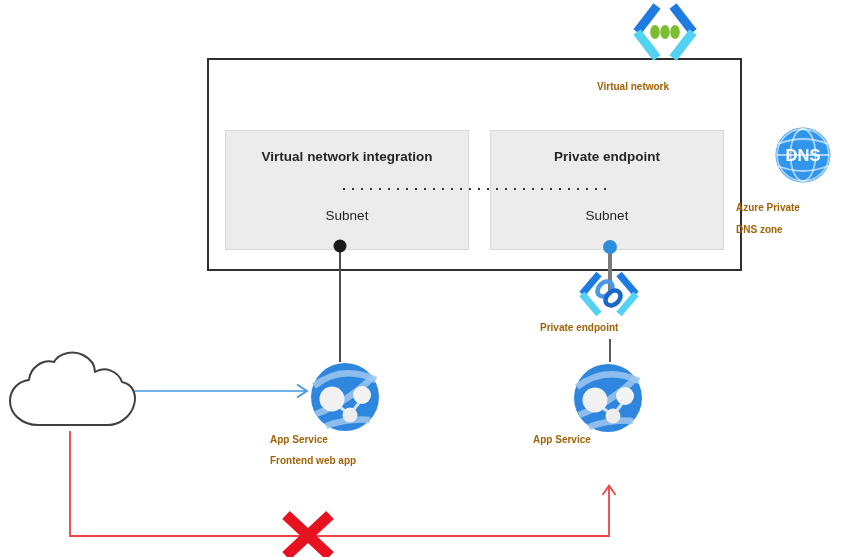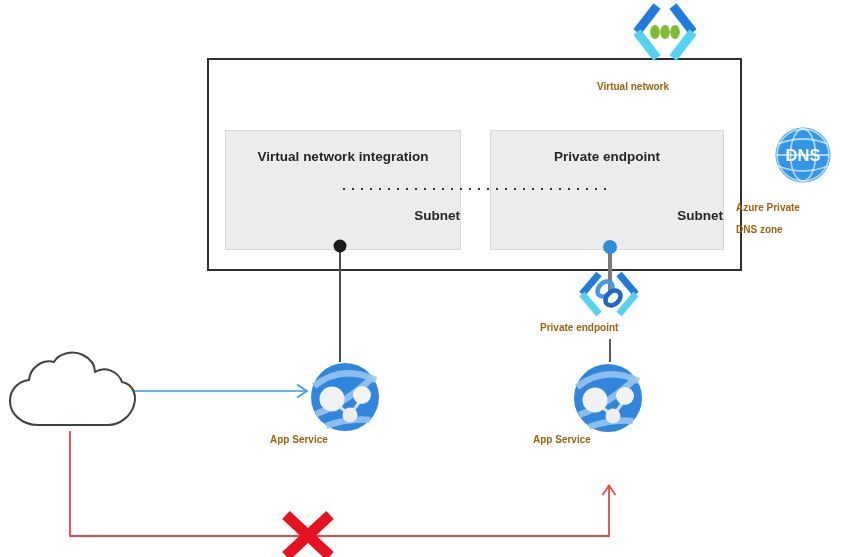--- a/index.html
+++ b/index.html
@@ -13,24 +13,24 @@
     color:#a16207;line-height:21px;white-space:nowrap;
   }
   #vnet-box{
     left:207px;top:58px;width:531px;height:209px;
     border:2px solid #2f2f2f;background:#ffffff;
   }
   .subnet-box{
     position:absolute;background:#ececec;border:1px solid #d8d8d8;
     top:130px;height:118px;
   }
-  #subnet-left{left:225px;width:234px;}
+  #subnet-left{left:225px;width:234px;padding-left:8px;}
   #subnet-right{left:490px;width:232px;}
   .subnet-title{position:absolute;left:0;right:0;top:18px;text-align:center;font-weight:bold;font-size:13.5px;}
-  .subnet-sub{position:absolute;left:0;right:0;top:77px;text-align:right;font-weight:bold;font-size:13.5px;}
+  .subnet-sub{position:absolute;left:0;right:0;top:77px;text-align:center;font-weight:normal;font-size:13.5px;}
   svg{display:block;}
   #connector-layer{left:0;top:0;pointer-events:none;}
 </style>
 </head>
 <body>
 
 <div id="canvas">
 
   <div class="abs" id="vnet-box"></div>
 
@@ -116,20 +116,21 @@
     <g stroke="#cfe2f6" stroke-width="3">
       <line x1="26" y1="42" x2="39" y2="52"></line>
       <line x1="42" y1="50" x2="51" y2="38"></line>
     </g>
     <circle cx="22" cy="37" r="12.5" fill="#f1f1f1"></circle>
     <circle cx="52" cy="33" r="9" fill="#f3f3f3"></circle>
     <circle cx="40" cy="53" r="7.5" fill="#ededed"></circle>
   </svg>
   <div class="lbl" style="left:270px;top:429px;width:150px">
     <div>App Service</div>
+    <div>Frontend web app</div>
   </div>
 
   <svg class="abs" style="left:573px;top:363px" width="70" height="70" viewBox="0 0 70 70">
     <circle cx="35" cy="35" r="34" fill="#2e86de"></circle>
     <g stroke="#9cc7f0" stroke-width="6.5" fill="none" stroke-opacity="0.85">
       <path d="M 4,24 Q 32,2 66,18"></path>
       <path d="M 6,52 Q 34,42 62,16"></path>
       <path d="M 16,64 Q 38,56 60,58"></path>
     </g>
     <g stroke="#cfe2f6" stroke-width="3">

